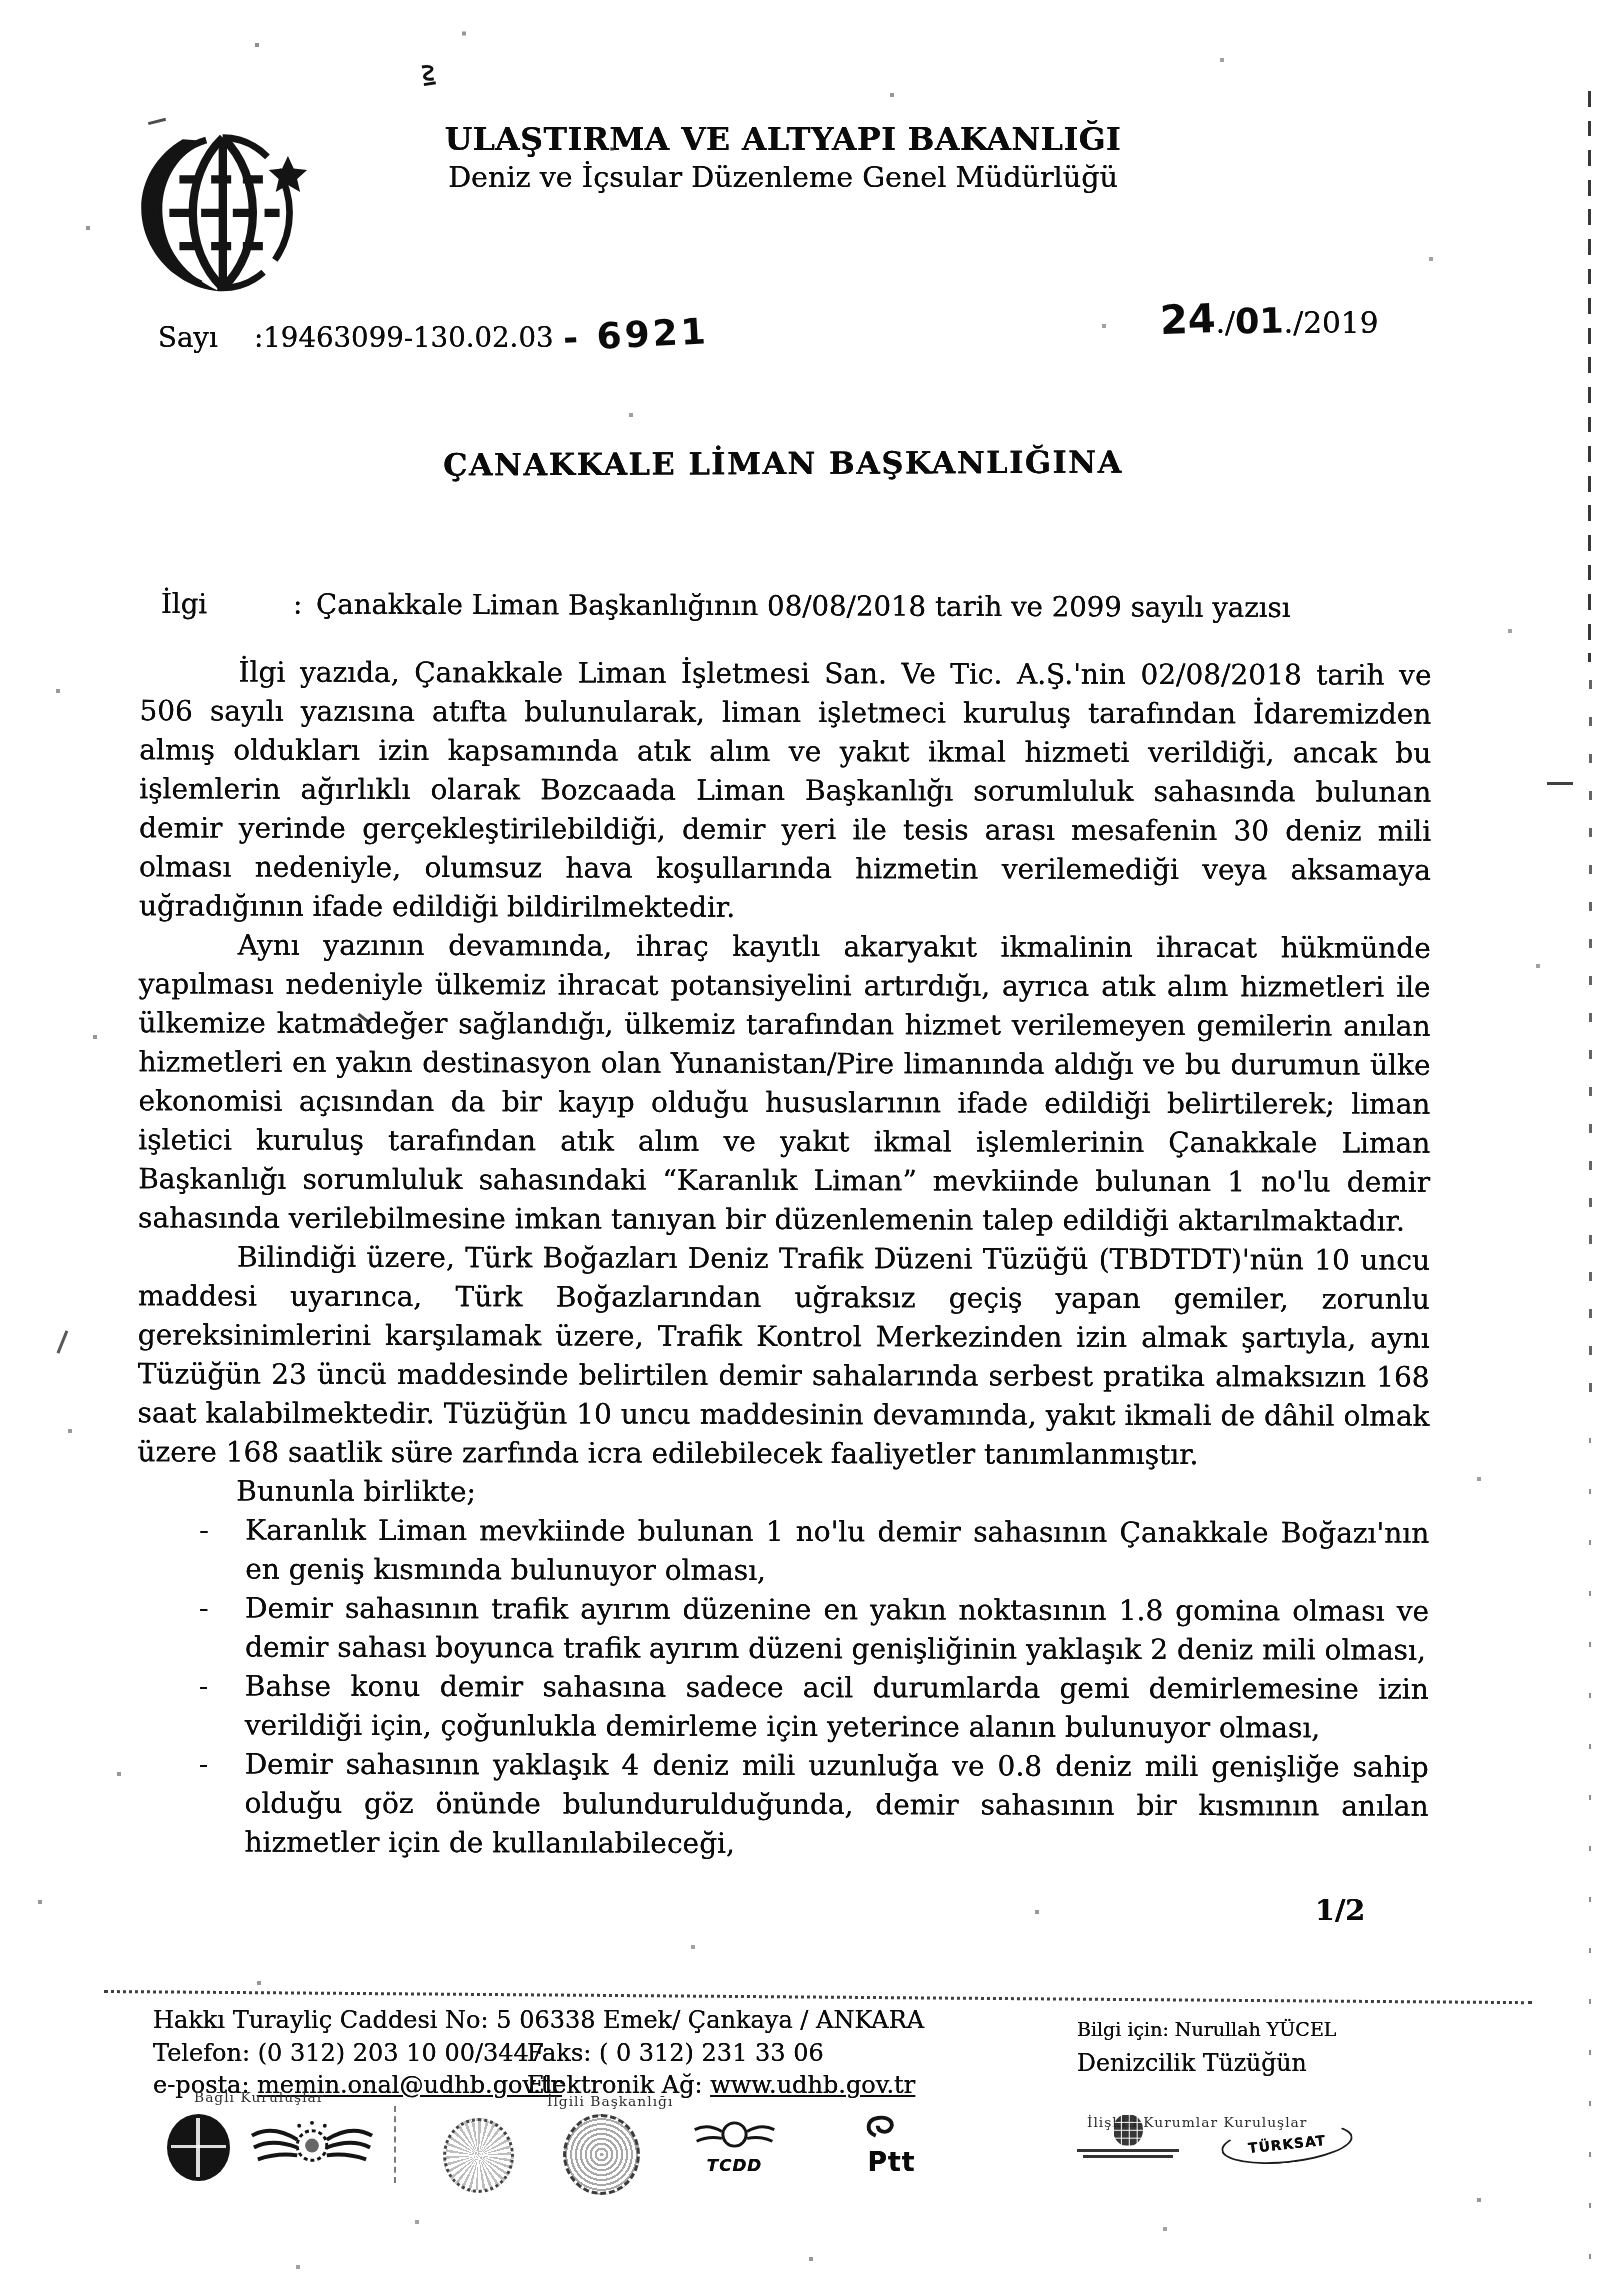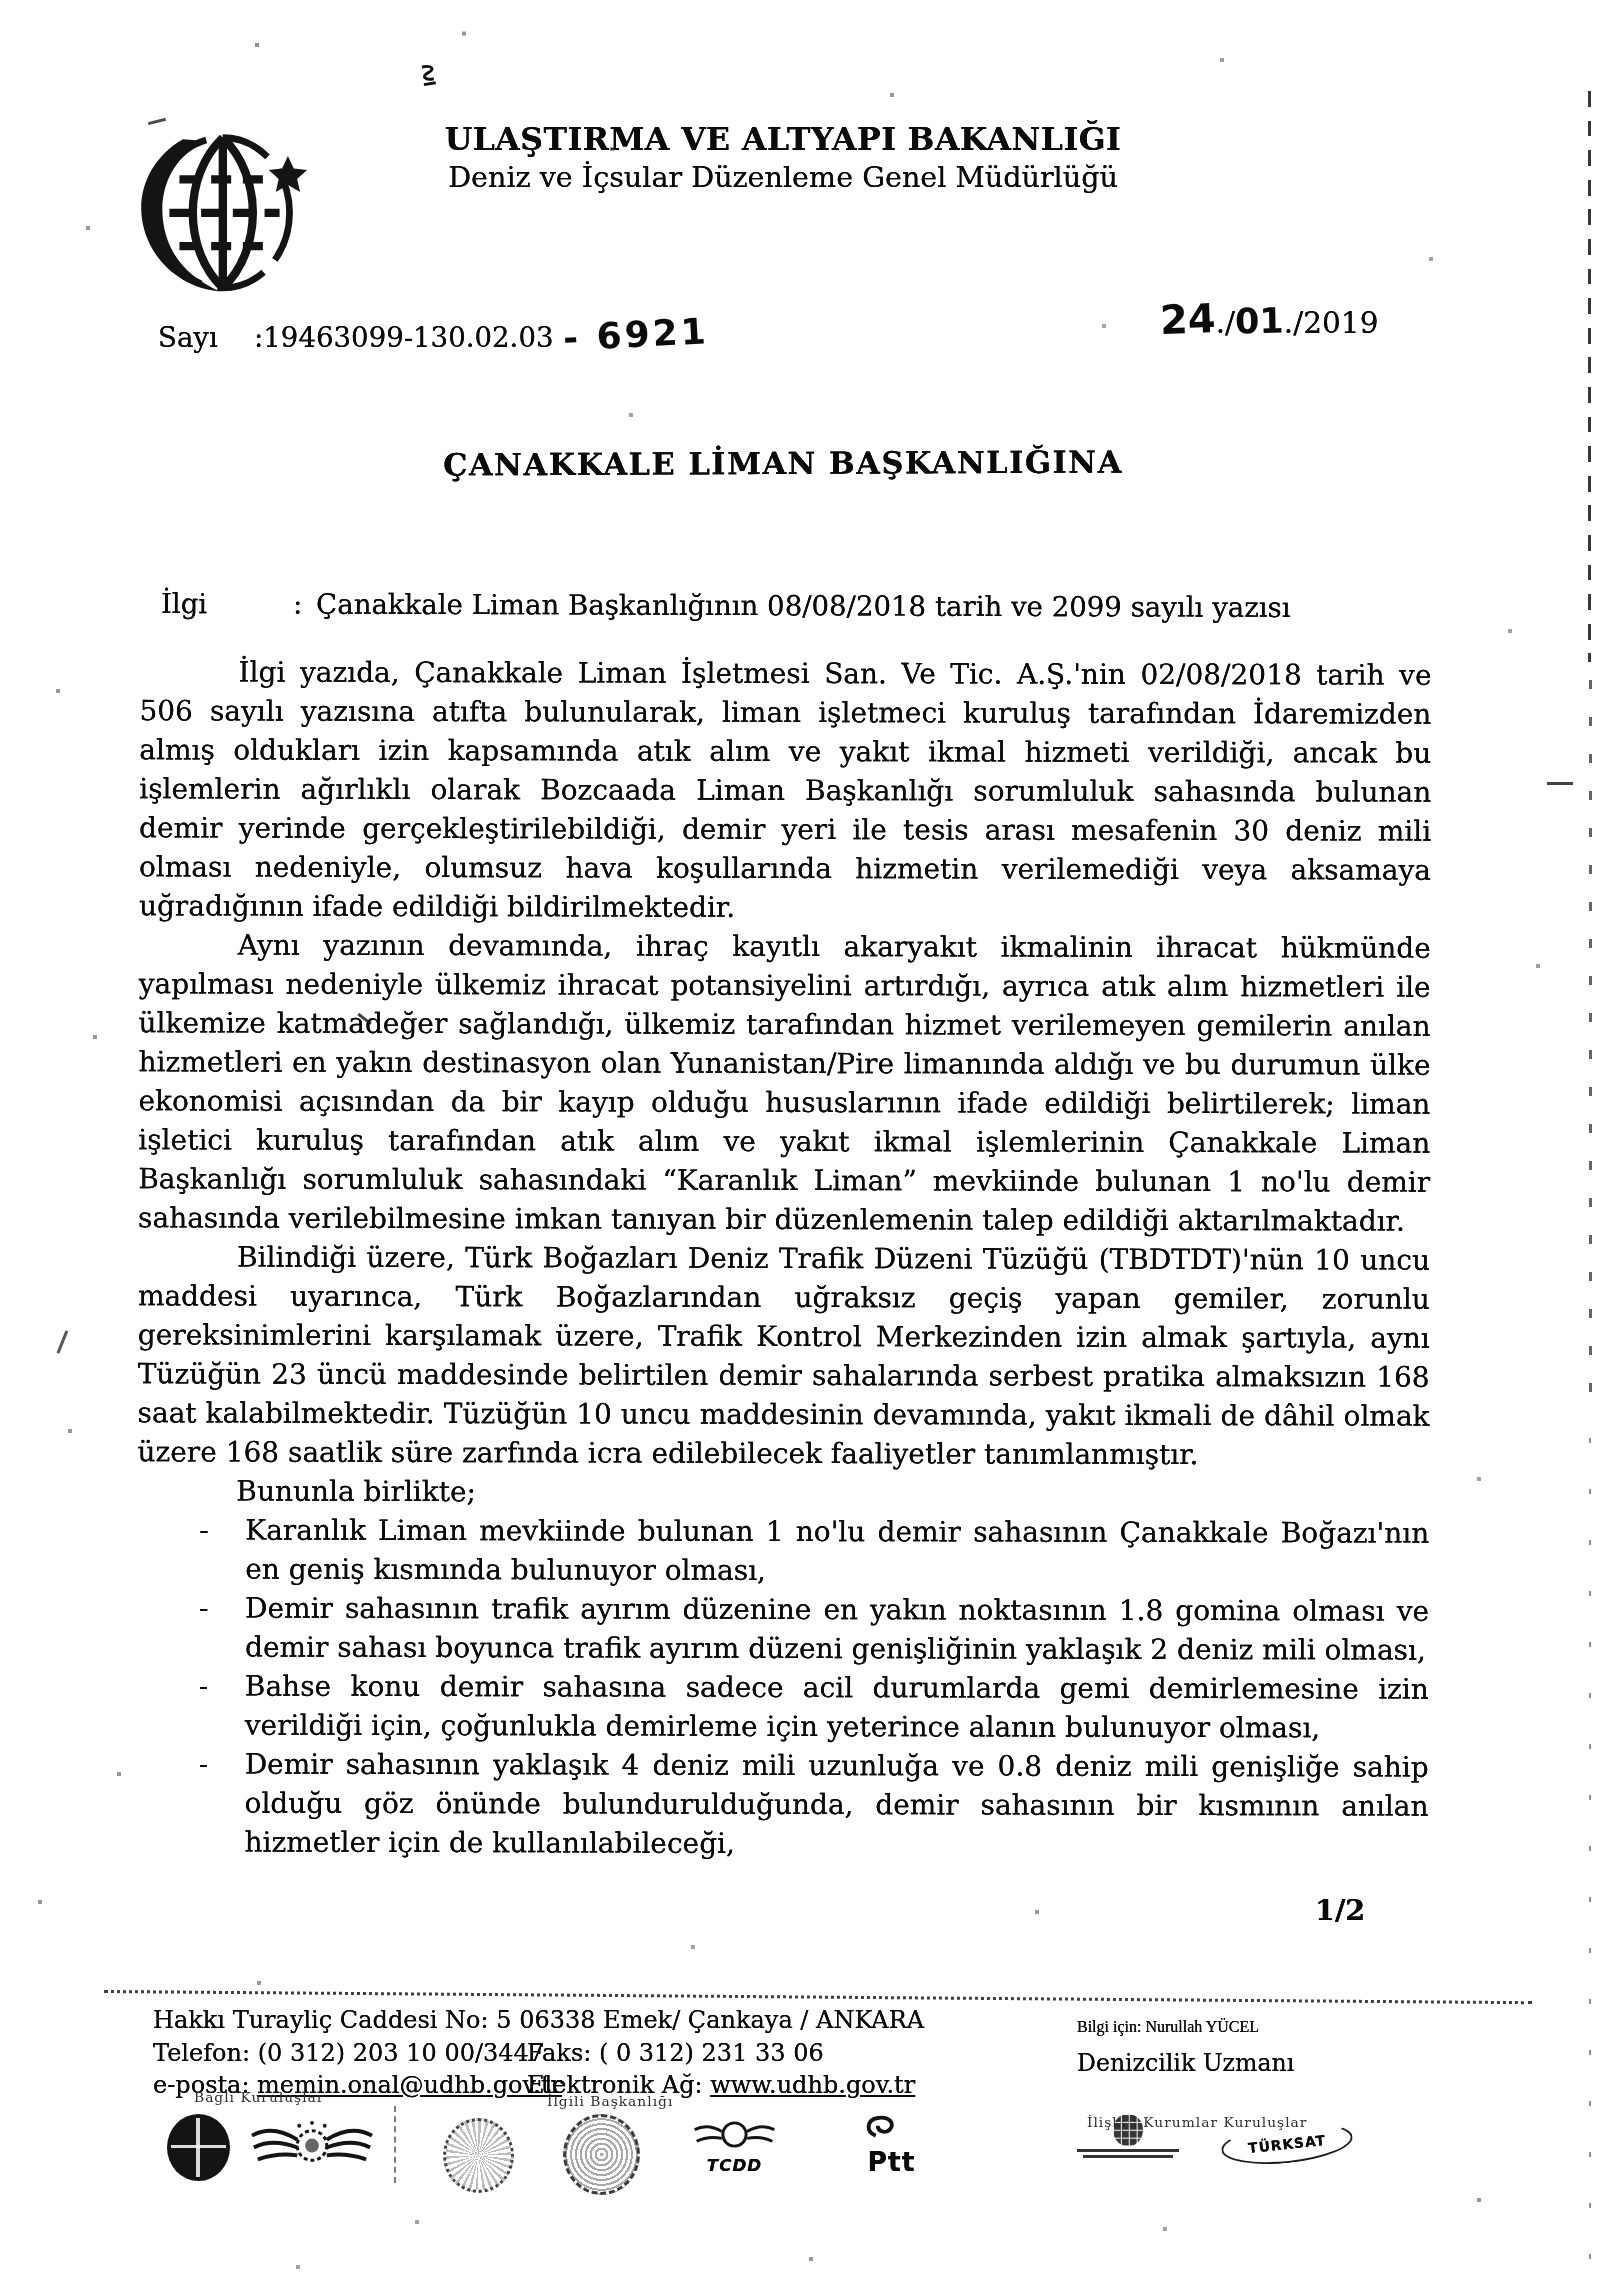--- a/index.html
+++ b/index.html
@@ -42,21 +42,21 @@
   #page-num{position:absolute;left:1315px;top:1893px;font-size:28.6px;font-weight:bold;}
   
   #footer-sep{position:absolute;left:104px;top:1990px;width:1428px;border-top:3px dotted #1d1d1d;
     transform:rotate(0.45deg);transform-origin:left top;opacity:.85;}
   #footer{position:absolute;left:153px;top:2006px;width:1379px;font-size:24px;}
   #footer .addr{position:absolute;left:0;top:0;white-space:nowrap;}
   #footer .tel{position:absolute;left:0;top:32.5px;white-space:nowrap;}
   #footer .faks{position:absolute;left:374px;top:32.5px;white-space:nowrap;}
   #footer .eposta{position:absolute;left:0;top:65px;white-space:nowrap;}
   #footer .enet{position:absolute;left:374px;top:65px;white-space:nowrap;}
-  #footer .info1{position:absolute;left:924px;top:11.8px;white-space:nowrap;font-size:16px;font-family:Liberation Serif, serif;}
+  #footer .info1{position:absolute;left:924px;top:11.8px;white-space:nowrap;font-size:19px;}
   #footer .info2{position:absolute;left:924px;top:43px;white-space:nowrap;font-size:23.6px;}
   .ulink{text-decoration:underline;}
   .tiny-label{position:absolute;font-size:13.8px;color:#2c2c2c;filter:blur(0.5px);letter-spacing:1px;white-space:nowrap;}
   #small-left{left:41px;top:83px;}
   #small-mid{left:394px;top:87px;}
   #small-right{left:934px;top:108px;}
   
   .logo{position:absolute;}
   #logo-sep{position:absolute;left:394px;top:2106px;height:77px;border-left:2px dashed #444;opacity:.7;}
   .kegm{left:167px;top:2114px;width:63px;height:67px;border-radius:50%;background:#141414;position:absolute;}
@@ -175,21 +175,21 @@
   <div class="addr scan-text">Hakkı Turayliç Caddesi No: 5 06338 Emek/ Çankaya / ANKARA</div>
   <div class="tel scan-text">Telefon: (0 312) 203 10 00/3447</div>
   <div class="faks scan-text">Faks: ( 0 312) 231 33 06</div>
   <div class="eposta">
     <span class="scan-text">e-posta: </span><span class="ulink scan-text">memin.onal@udhb.gov.tr</span>
   </div>
   <div class="enet">
     <span class="scan-text">Elektronik Ağ: </span><span class="ulink scan-text">www.udhb.gov.tr</span>
   </div>
   <div class="info1 scan-text">Bilgi için: Nurullah YÜCEL</div>
-  <div class="info2 scan-text">Denizcilik Uzmanı</div>
+  <div class="info2 scan-text">Denizcilik Tüzüğün</div>
   <div id="small-left" class="tiny-label">Bağlı Kuruluşlar</div>
   <div id="small-mid" class="tiny-label">İlgili Başkanlığı</div>
   <div id="small-right" class="tiny-label">İlişkili Kurumlar Kuruluşlar</div>
 </div>
 
 <div class="kegm logo"></div>
 <div class="logo" style="left:248px;top:2114px;width:128px;height:69px;">
   <svg viewBox="0 0 130 70">
     <circle cx="65" cy="32" r="15" fill="none" stroke="#141414" stroke-width="3" stroke-dasharray="4 3"></circle>
     <circle cx="65" cy="32" r="7" fill="#141414" opacity=".65"></circle>

